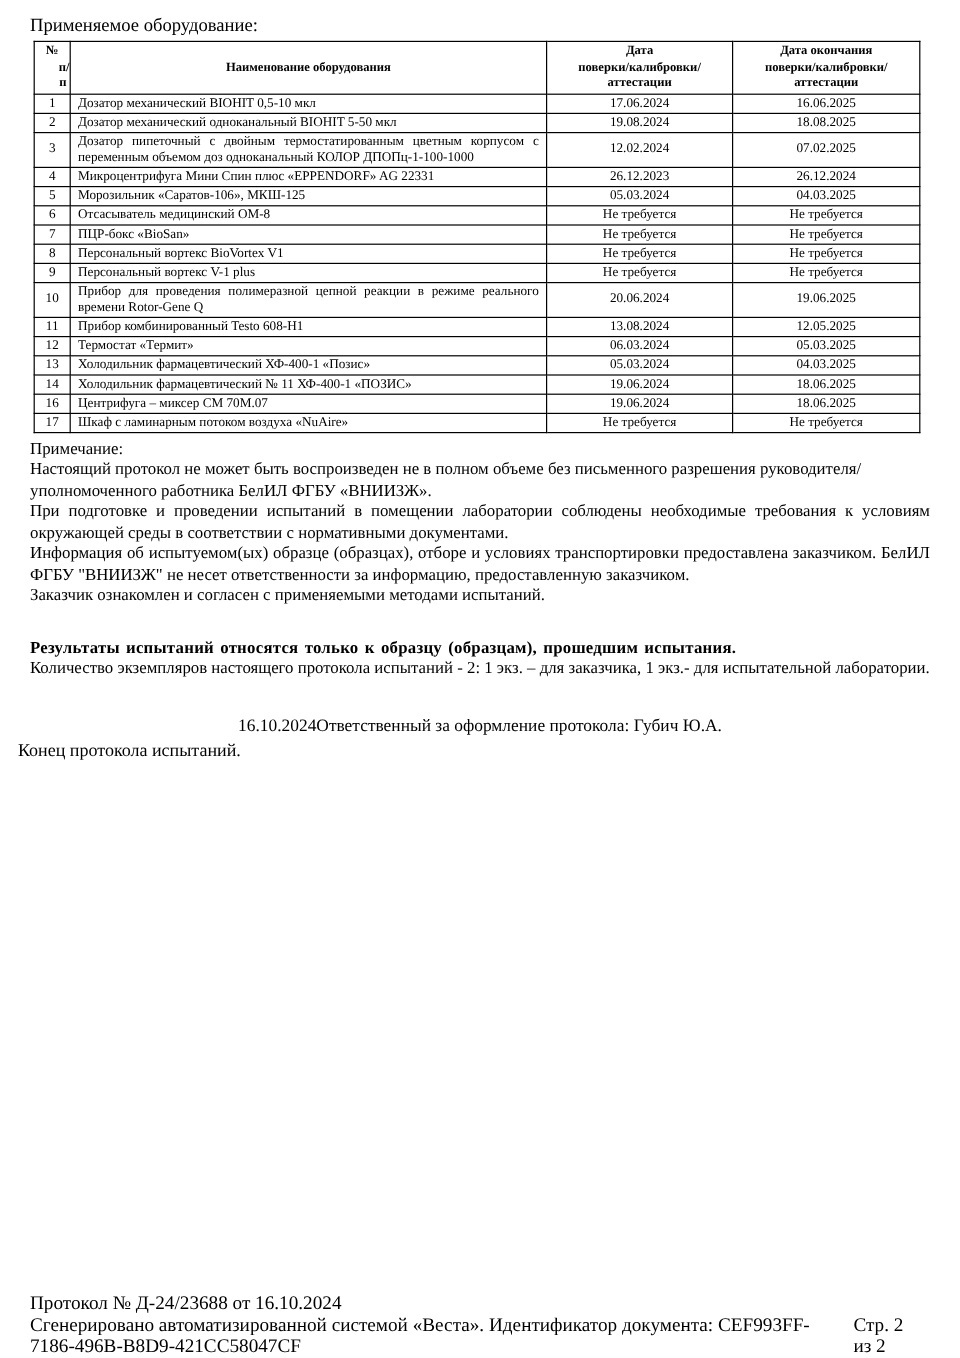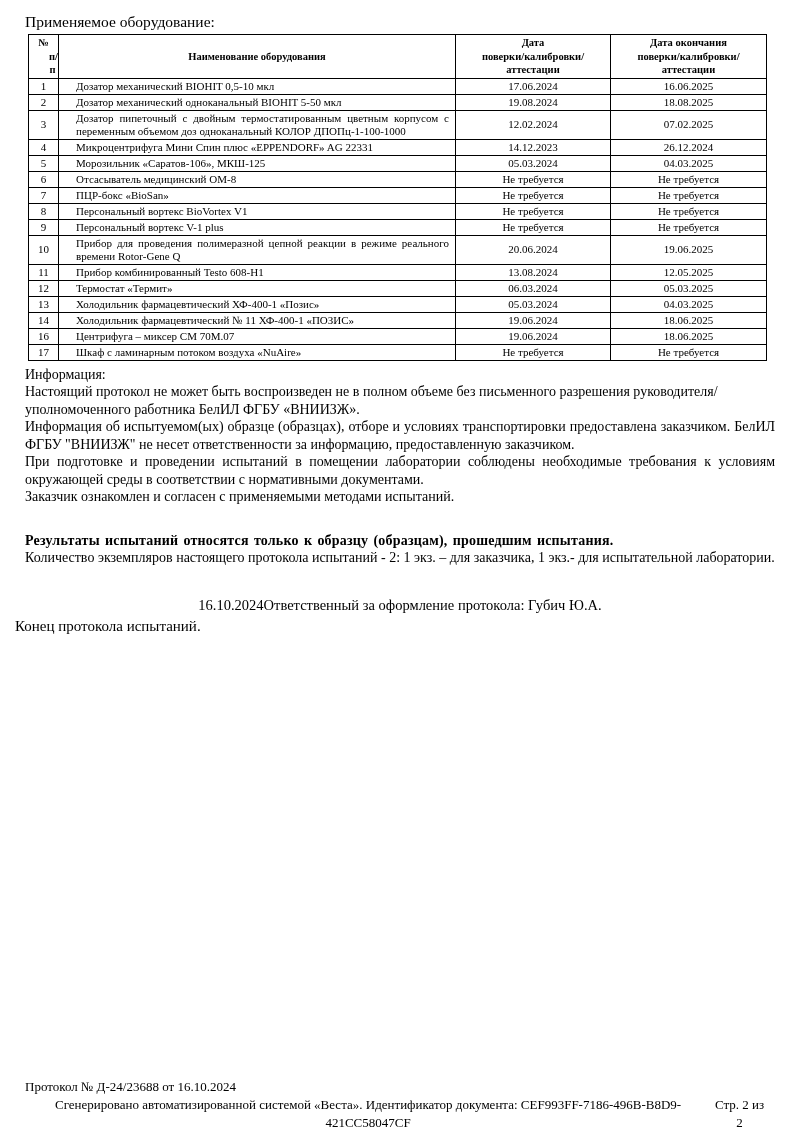--- a/index.html
+++ b/index.html
@@ -39,21 +39,21 @@
     border-bottom-width: 1.5px;
   }
   tbody td {
     font-size: 11px;
     line-height: 13px;
     height: 16px;
     padding: 1px 4px;
     vertical-align: middle;
   }
   td.c-num { text-align: center; padding: 1px 1px; }
-  td.c-name { text-align: justify; padding-left: 17px; padding-right: 6px; }
+  td.c-name { text-align: justify; padding-left: 6px; padding-right: 6px; }
   td.c-date, td.c-end { text-align: center; }
 
   .notes {
     margin: 5px 25px 0 25px;
     font-size: 14px;
     line-height: 17.5px;
   }
   .p-left  { text-align: left; }
   .p-just  { text-align: justify; }
   .p-bold  { font-weight: bold; word-spacing: 1.5px; letter-spacing: 0.2px; margin-top: 26px; }
@@ -69,28 +69,27 @@
     margin: 1px 25px 0 15px;
     font-size: 15px;
     line-height: 20px;
   }
 
   .footer {
     position: absolute;
     left: 25px;
     right: 32px;
     bottom: 13px;
-    font-size: 13px;
+    font-size: 16px;
     line-height: 18px;
   }
   .footer-row2 {
     display: flex;
     justify-content: space-between;
     align-items: baseline;
-    text-align: center;
   }
 </style>
 </head>
 <body>
 
 <div class="page">
 
   <div class="heading">Применяемое оборудование:</div>
 
   <table class="equip">
@@ -135,21 +134,21 @@
     <tr>
       <td class="c-num">3</td>
       <td class="c-name">Дозатор пипеточный с двойным термостатированным цветным корпусом с переменным объемом доз одноканальный КОЛОР ДПОПц-1-100-1000</td>
       <td class="c-date">12.02.2024</td>
       <td class="c-end">07.02.2025</td>
     </tr>
 
     <tr>
       <td class="c-num">4</td>
       <td class="c-name">Микроцентрифуга Мини Спин плюс «EPPENDORF» AG 22331</td>
-      <td class="c-date">14.12.2023</td>
+      <td class="c-date">26.12.2023</td>
       <td class="c-end">26.12.2024</td>
     </tr>
 
     <tr>
       <td class="c-num">5</td>
       <td class="c-name">Морозильник «Саратов-106», МКШ-125</td>
       <td class="c-date">05.03.2024</td>
       <td class="c-end">04.03.2025</td>
     </tr>
 
@@ -227,24 +226,24 @@
     <tr>
       <td class="c-num">17</td>
       <td class="c-name">Шкаф с ламинарным потоком воздуха «NuAire»</td>
       <td class="c-date">Не требуется</td>
       <td class="c-end">Не требуется</td>
     </tr>
   </tbody>
   </table>
 
   <div class="notes">
-    <div class="p-left">Информация:</div>
+    <div class="p-left">Примечание:</div>
     <div class="p-left">Настоящий протокол не может быть воспроизведен не в полном объеме без письменного разрешения руководителя/уполномоченного работника БелИЛ ФГБУ «ВНИИЗЖ».</div>
+    <div class="p-just">При подготовке и проведении испытаний в помещении лаборатории соблюдены необходимые требования к условиям окружающей среды в соответствии с нормативными документами.</div>
     <div class="p-just">Информация об испытуемом(ых) образце (образцах), отборе и условиях транспортировки предоставлена заказчиком. БелИЛ ФГБУ "ВНИИЗЖ" не несет ответственности за информацию, предоставленную заказчиком.</div>
-    <div class="p-just">При подготовке и проведении испытаний в помещении лаборатории соблюдены необходимые требования к условиям окружающей среды в соответствии с нормативными документами.</div>
     <div class="p-left">Заказчик ознакомлен и согласен с применяемыми методами испытаний.</div>
     <div class="p-left p-bold">Результаты испытаний относятся только к образцу (образцам), прошедшим испытания.</div>
     <div class="p-just">Количество экземпляров настоящего протокола испытаний - 2: 1 экз. – для заказчика, 1 экз.- для испытательной лаборатории.</div>
   </div>
 
   <div class="sig-row">
     <span>16.10.2024</span>
     <span>Ответственный за оформление протокола: Губич Ю.А.</span>
   </div>
   <div class="end-line">Конец протокола испытаний.</div>

